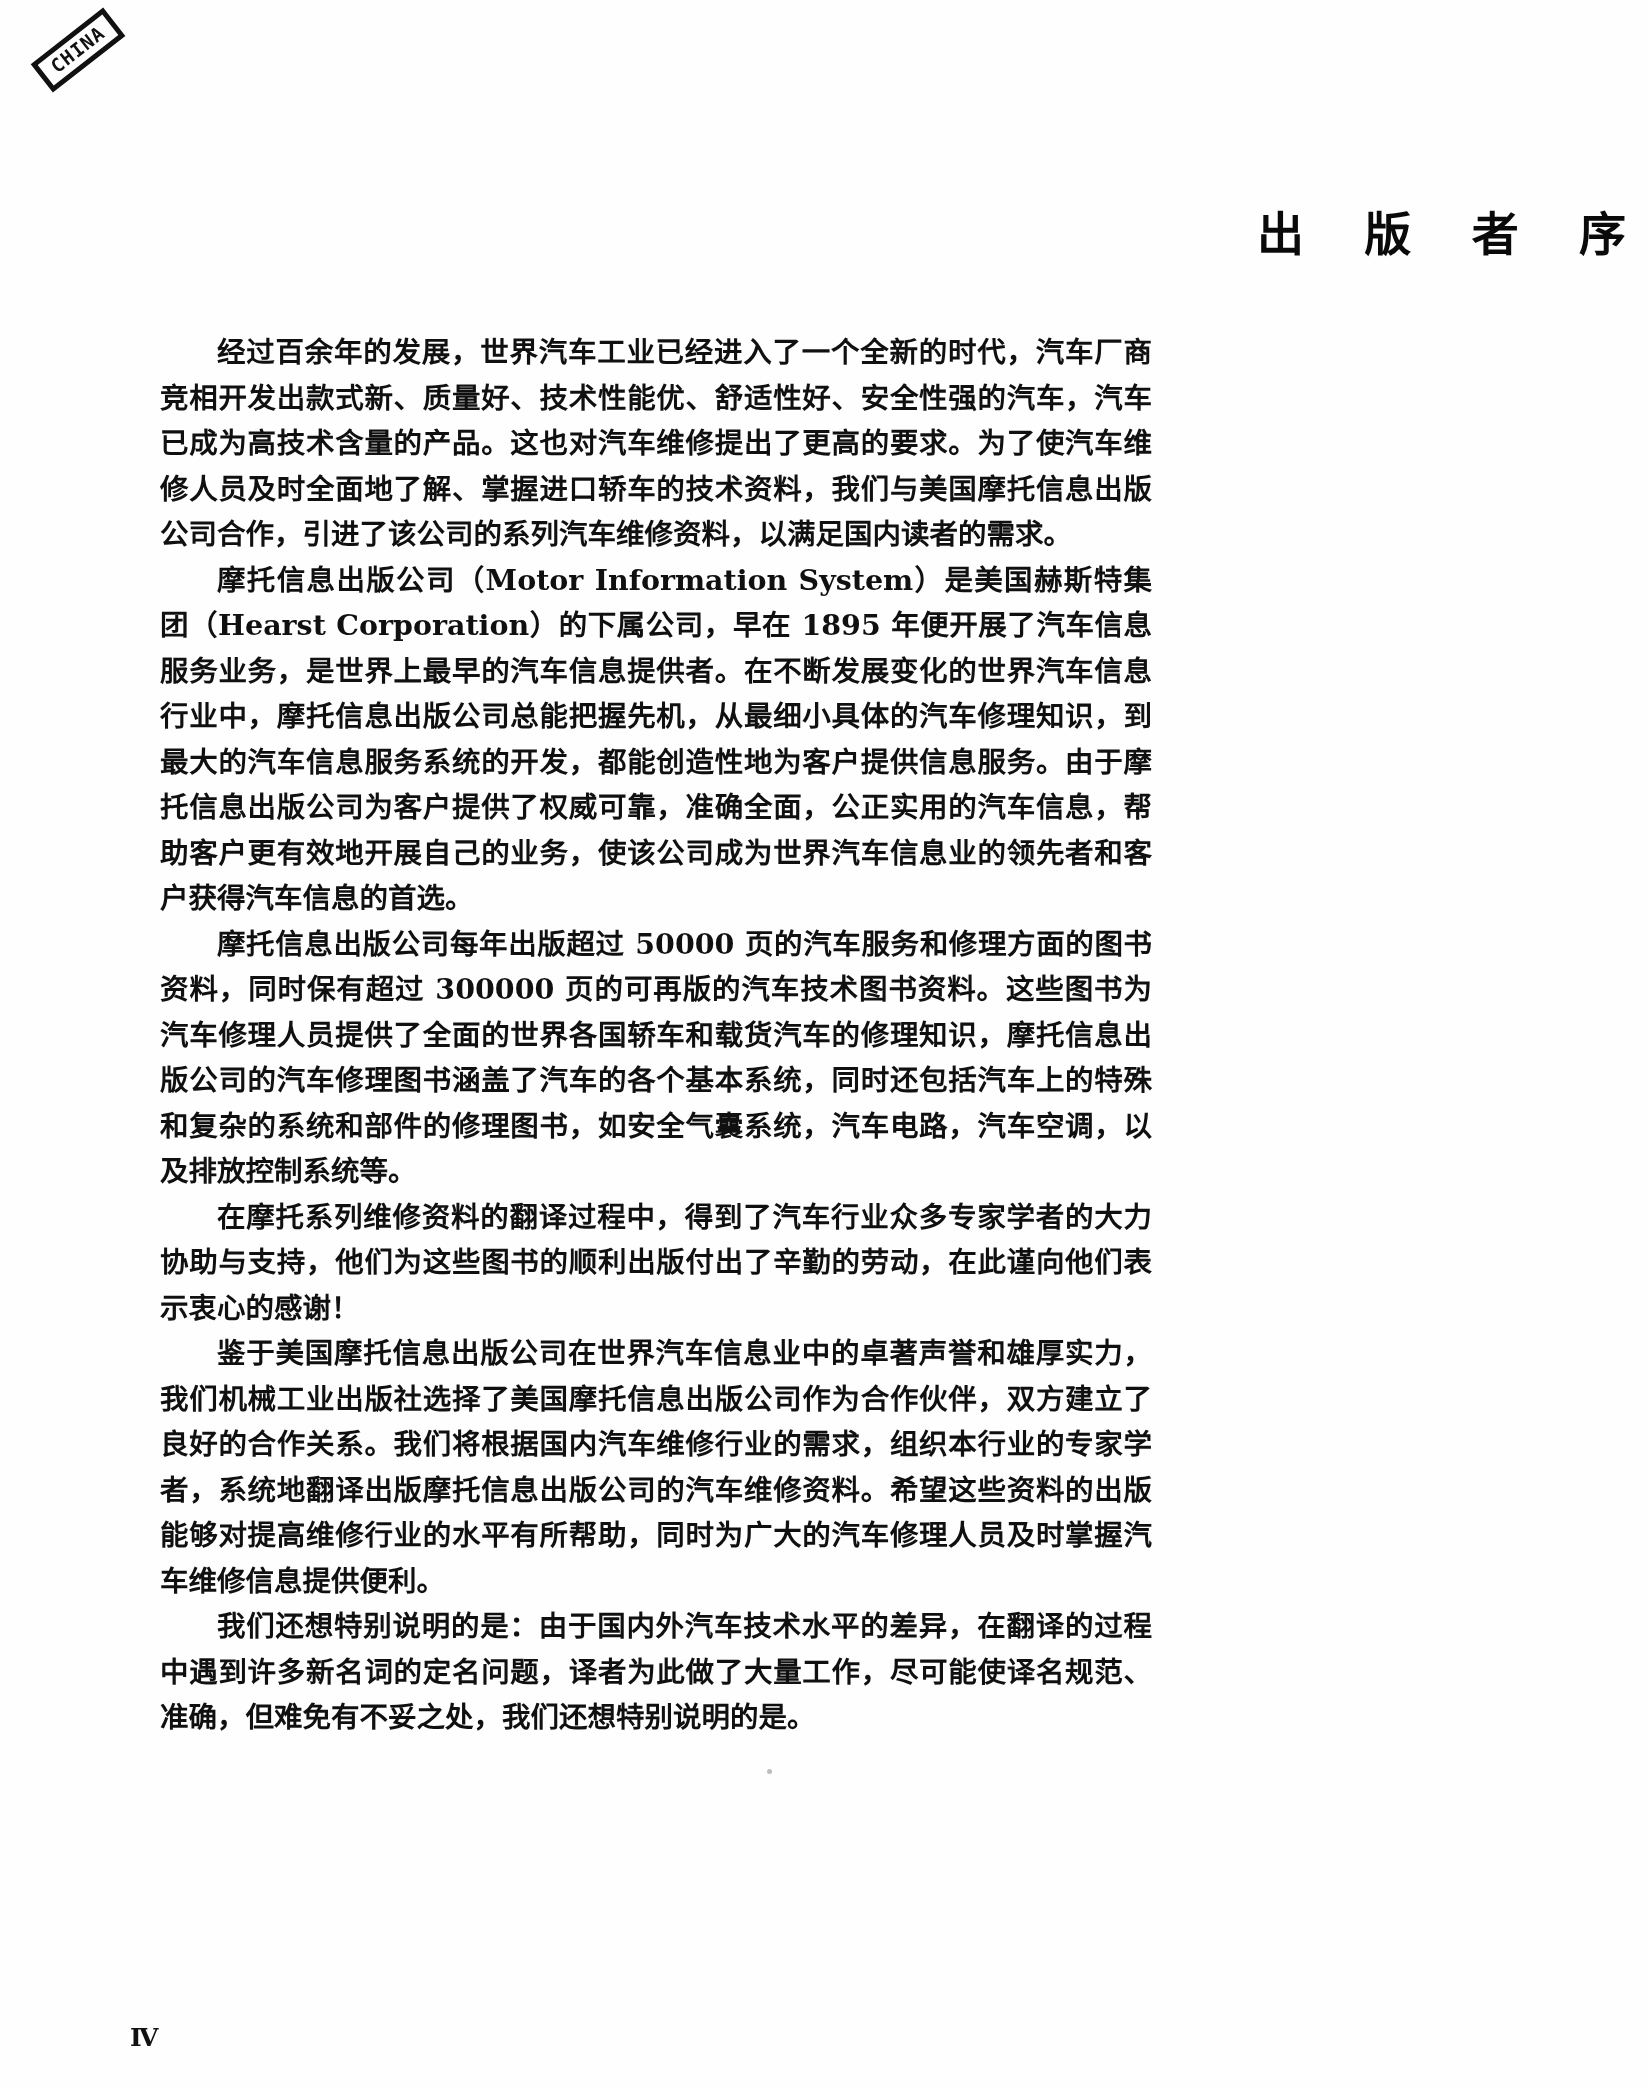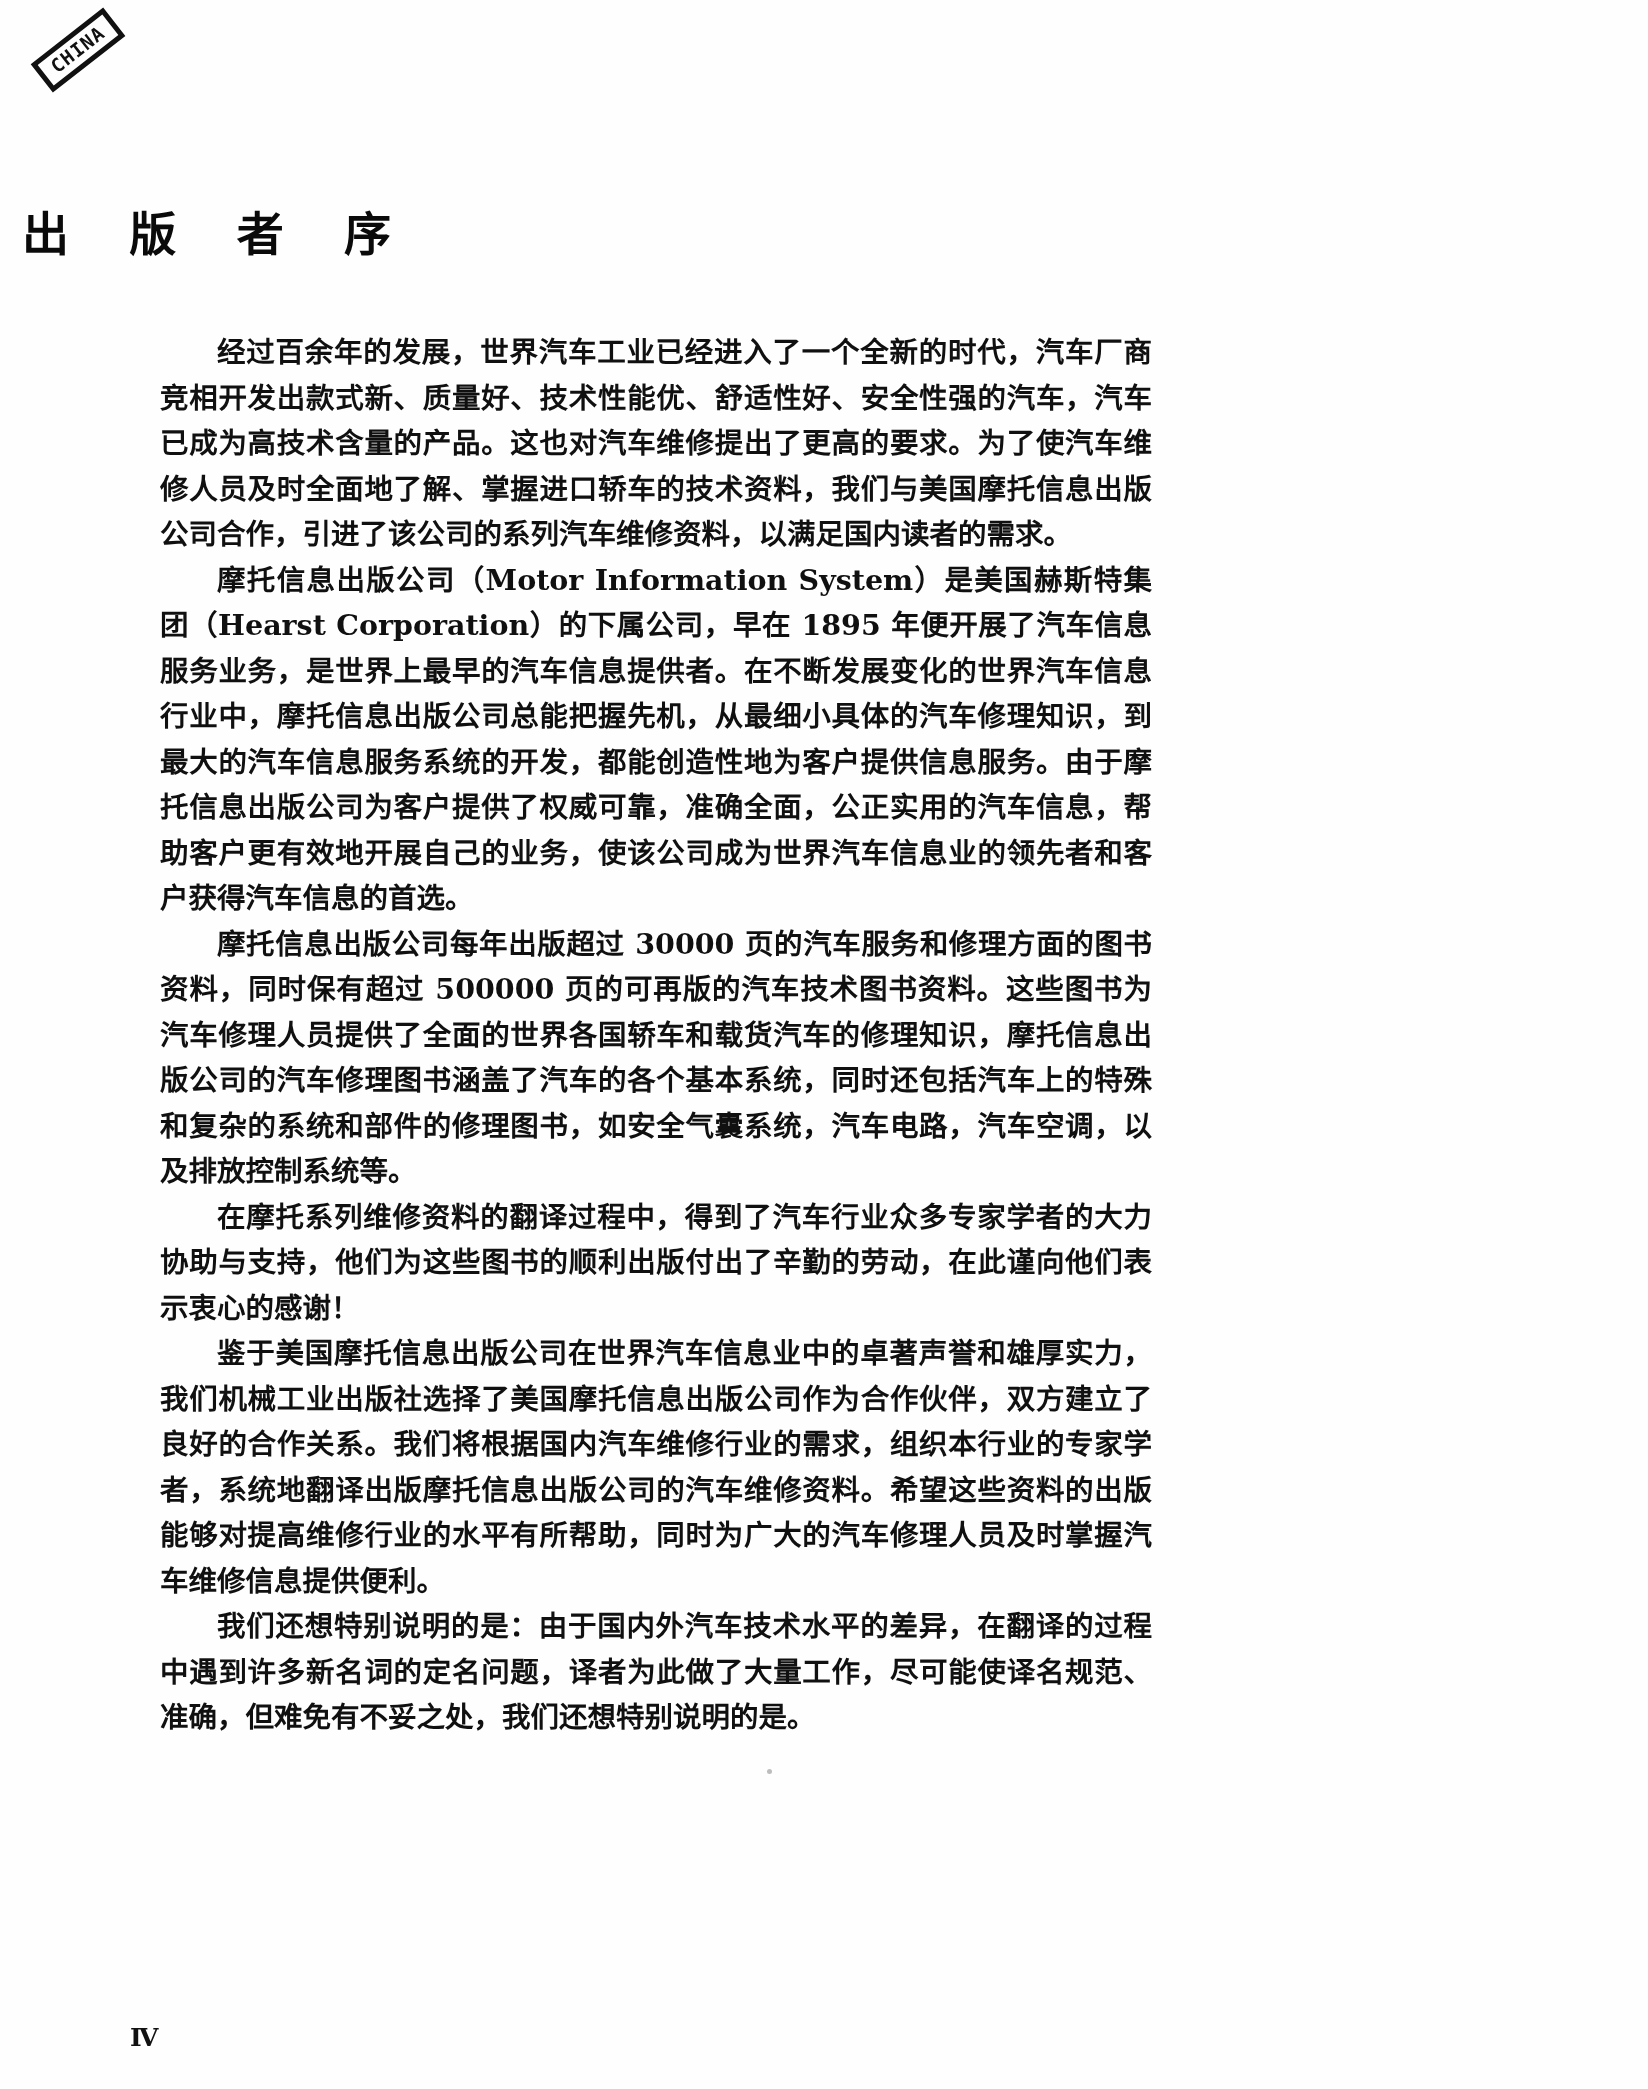--- a/index.html
+++ b/index.html
@@ -45,21 +45,21 @@
     background: transparent;
     white-space: nowrap;
   }
 
   
   #title {
     position: absolute;
     left: 0;
     top: 196px;
     width: 1648px;
-    text-align: left;
+    text-align: right;
     font-family: "DejaVu Serif", "Liberation Serif", serif;
     font-weight: 700;
     font-size: 47px;
     letter-spacing: 22px;
     text-indent: 22px;
     color: #0a0a0a;
   }
 
   
   #body-text {
@@ -113,21 +113,21 @@
 
   <div id="stamp-wrap">
     <div id="stamp">CHINA</div>
   </div>
 
   <div id="title">出 版 者 序</div>
 
   <div id="body-text">
     <p>经过百余年的发展，世界汽车工业已经进入了一个全新的时代，汽车厂商竞相开发出款式新、质量好、技术性能优、舒适性好、安全性强的汽车，汽车已成为高技术含量的产品。这也对汽车维修提出了更高的要求。为了使汽车维修人员及时全面地了解、掌握进口轿车的技术资料，我们与美国摩托信息出版公司合作，引进了该公司的系列汽车维修资料，以满足国内读者的需求。</p>
     <p>摩托信息出版公司（Motor Information System）是美国赫斯特集团（Hearst Corporation）的下属公司，早在 1895 年便开展了汽车信息服务业务，是世界上最早的汽车信息提供者。在不断发展变化的世界汽车信息行业中，摩托信息出版公司总能把握先机，从最细小具体的汽车修理知识，到最大的汽车信息服务系统的开发，都能创造性地为客户提供信息服务。由于摩托信息出版公司为客户提供了权威可靠，准确全面，公正实用的汽车信息，帮助客户更有效地开展自己的业务，使该公司成为世界汽车信息业的领先者和客户获得汽车信息的首选。</p>
-    <p>摩托信息出版公司每年出版超过 30000 页的汽车服务和修理方面的图书资料，同时保有超过 500000 页的可再版的汽车技术图书资料。这些图书为汽车修理人员提供了全面的世界各国轿车和载货汽车的修理知识，摩托信息出版公司的汽车修理图书涵盖了汽车的各个基本系统，同时还包括汽车上的特殊和复杂的系统和部件的修理图书，如安全气囊系统，汽车电路，汽车空调，以及排放控制系统等。</p>
+    <p>摩托信息出版公司每年出版超过 50000 页的汽车服务和修理方面的图书资料，同时保有超过 300000 页的可再版的汽车技术图书资料。这些图书为汽车修理人员提供了全面的世界各国轿车和载货汽车的修理知识，摩托信息出版公司的汽车修理图书涵盖了汽车的各个基本系统，同时还包括汽车上的特殊和复杂的系统和部件的修理图书，如安全气囊系统，汽车电路，汽车空调，以及排放控制系统等。</p>
     <p>在摩托系列维修资料的翻译过程中，得到了汽车行业众多专家学者的大力协助与支持，他们为这些图书的顺利出版付出了辛勤的劳动，在此谨向他们表示衷心的感谢！</p>
     <p>鉴于美国摩托信息出版公司在世界汽车信息业中的卓著声誉和雄厚实力，我们机械工业出版社选择了美国摩托信息出版公司作为合作伙伴，双方建立了良好的合作关系。我们将根据国内汽车维修行业的需求，组织本行业的专家学者，系统地翻译出版摩托信息出版公司的汽车维修资料。希望这些资料的出版能够对提高维修行业的水平有所帮助，同时为广大的汽车修理人员及时掌握汽车维修信息提供便利。</p>
     <p>我们还想特别说明的是：由于国内外汽车技术水平的差异，在翻译的过程中遇到许多新名词的定名问题，译者为此做了大量工作，尽可能使译名规范、准确，但难免有不妥之处，我们还想特别说明的是。</p>
   </div>
 
   <div id="scan-speck"></div>
 
   <div id="page-number">Ⅳ</div>
 
 </div>

